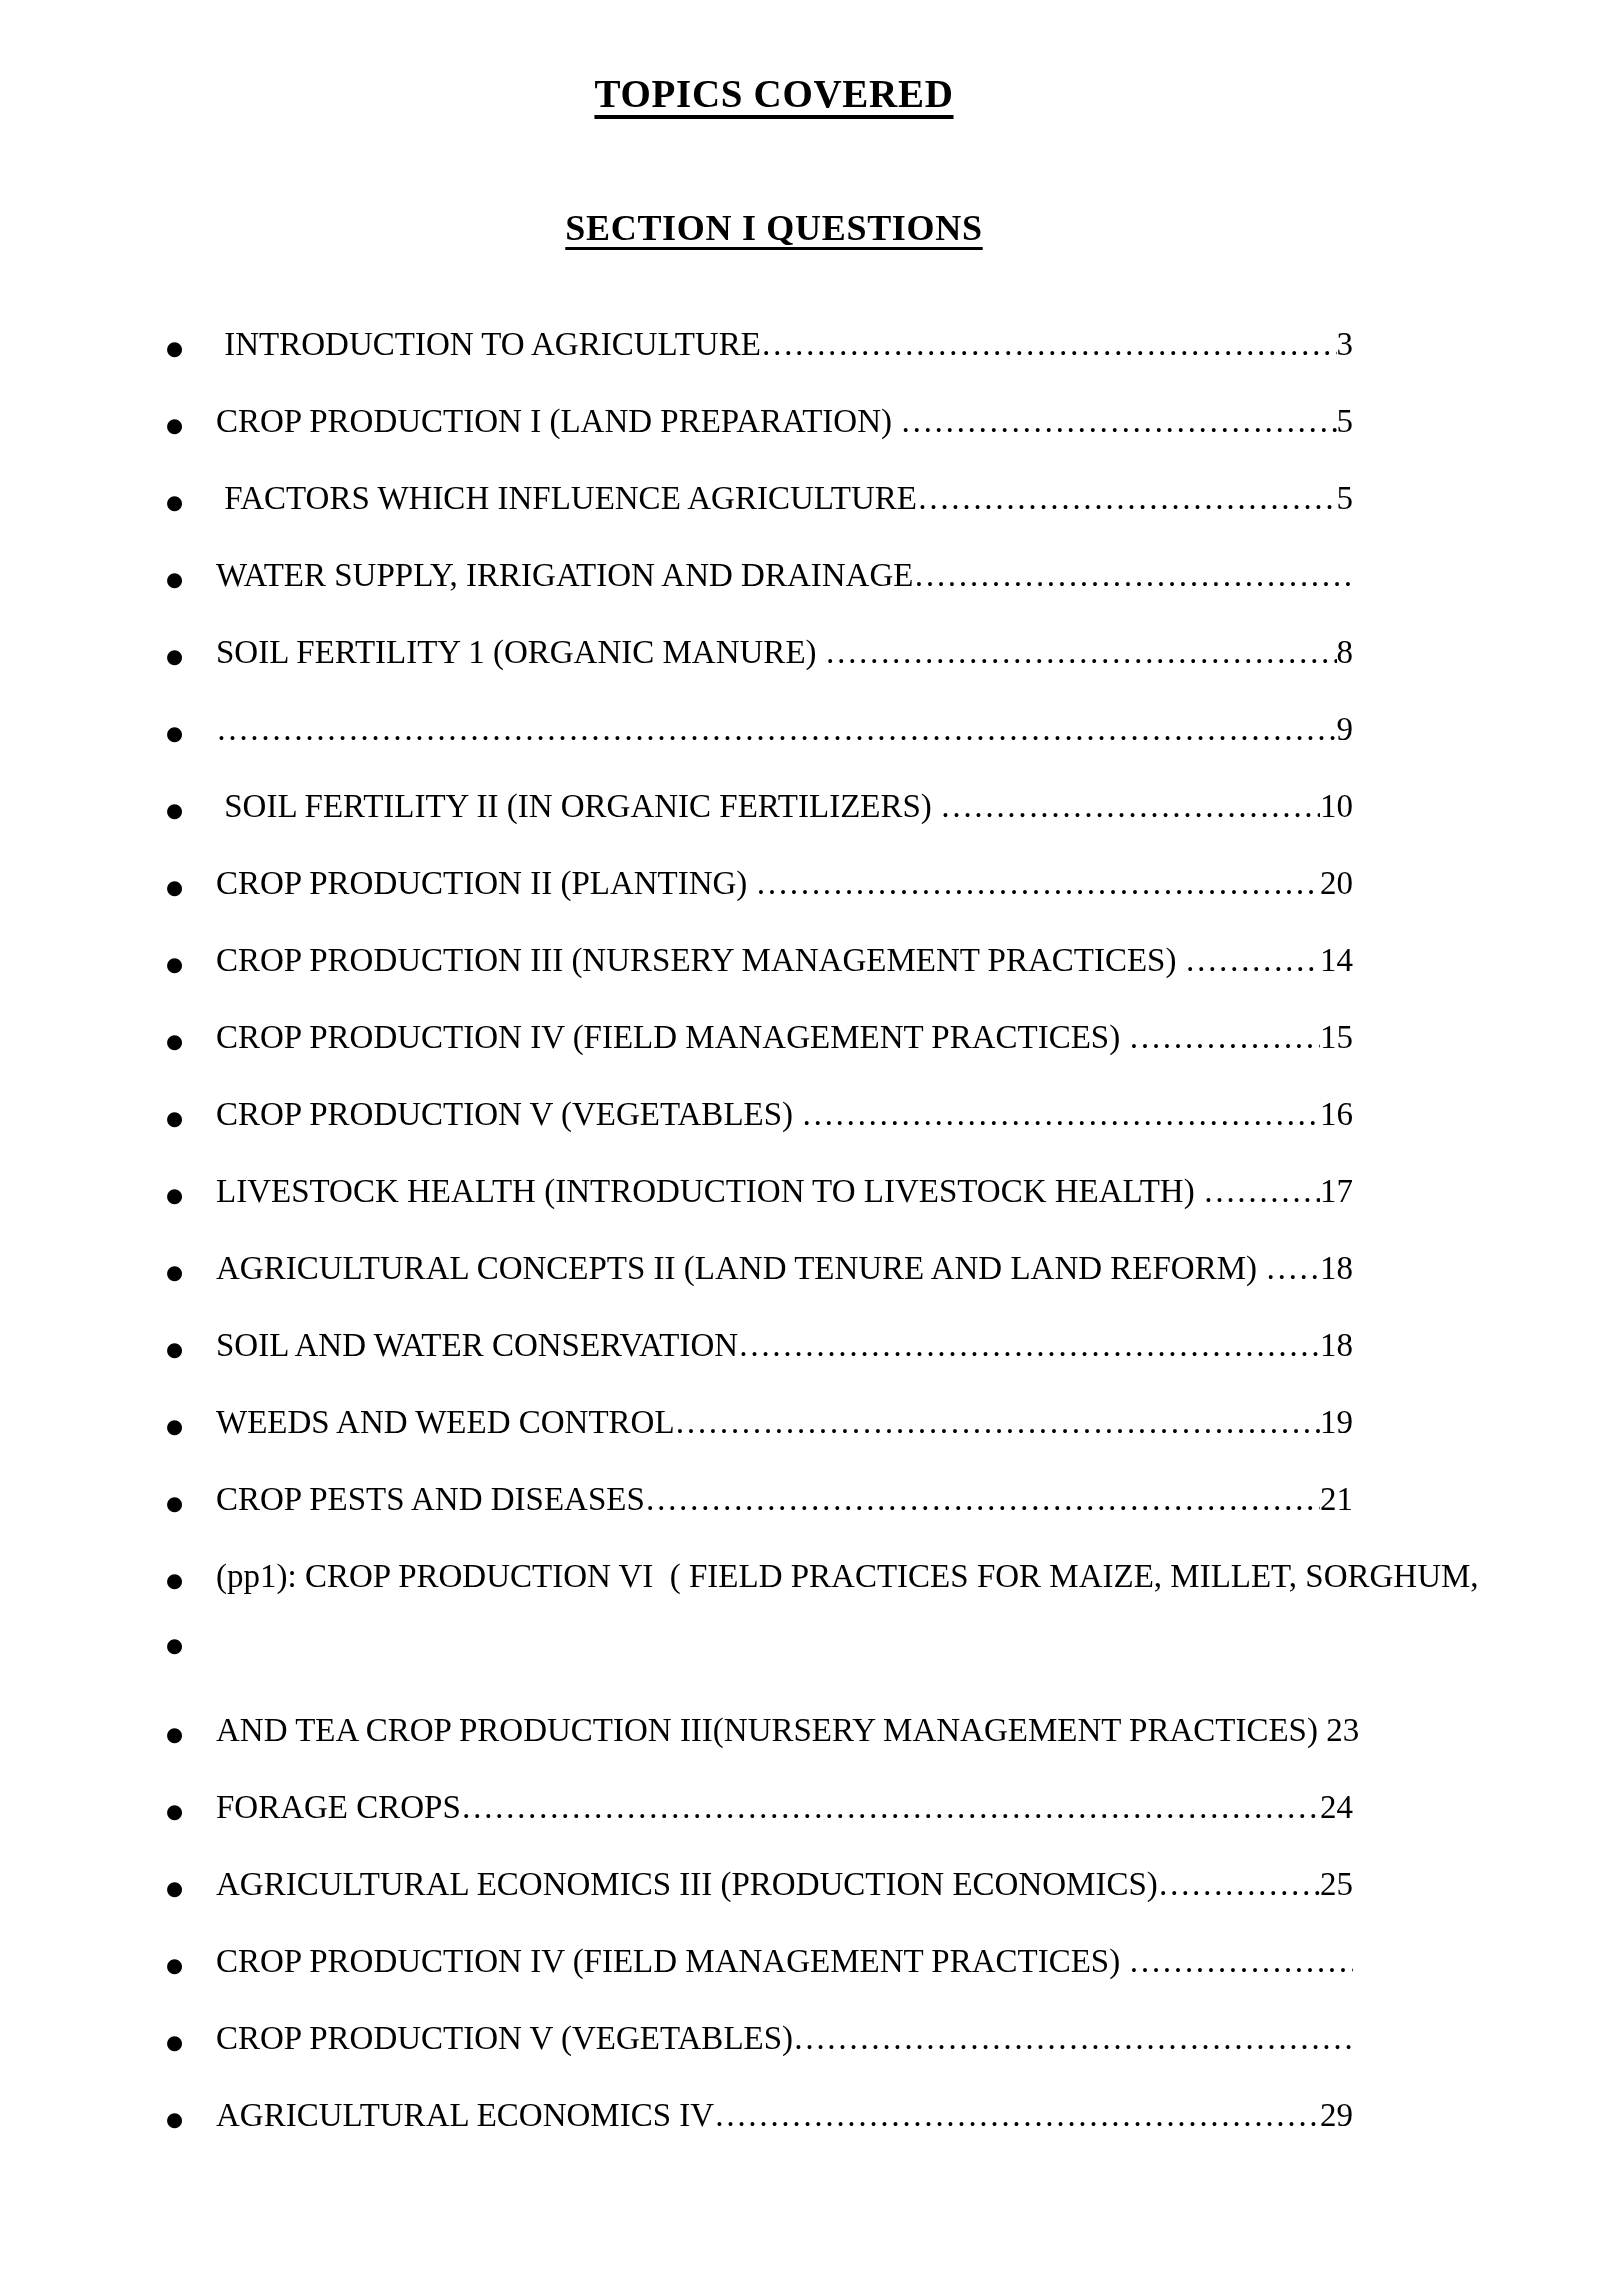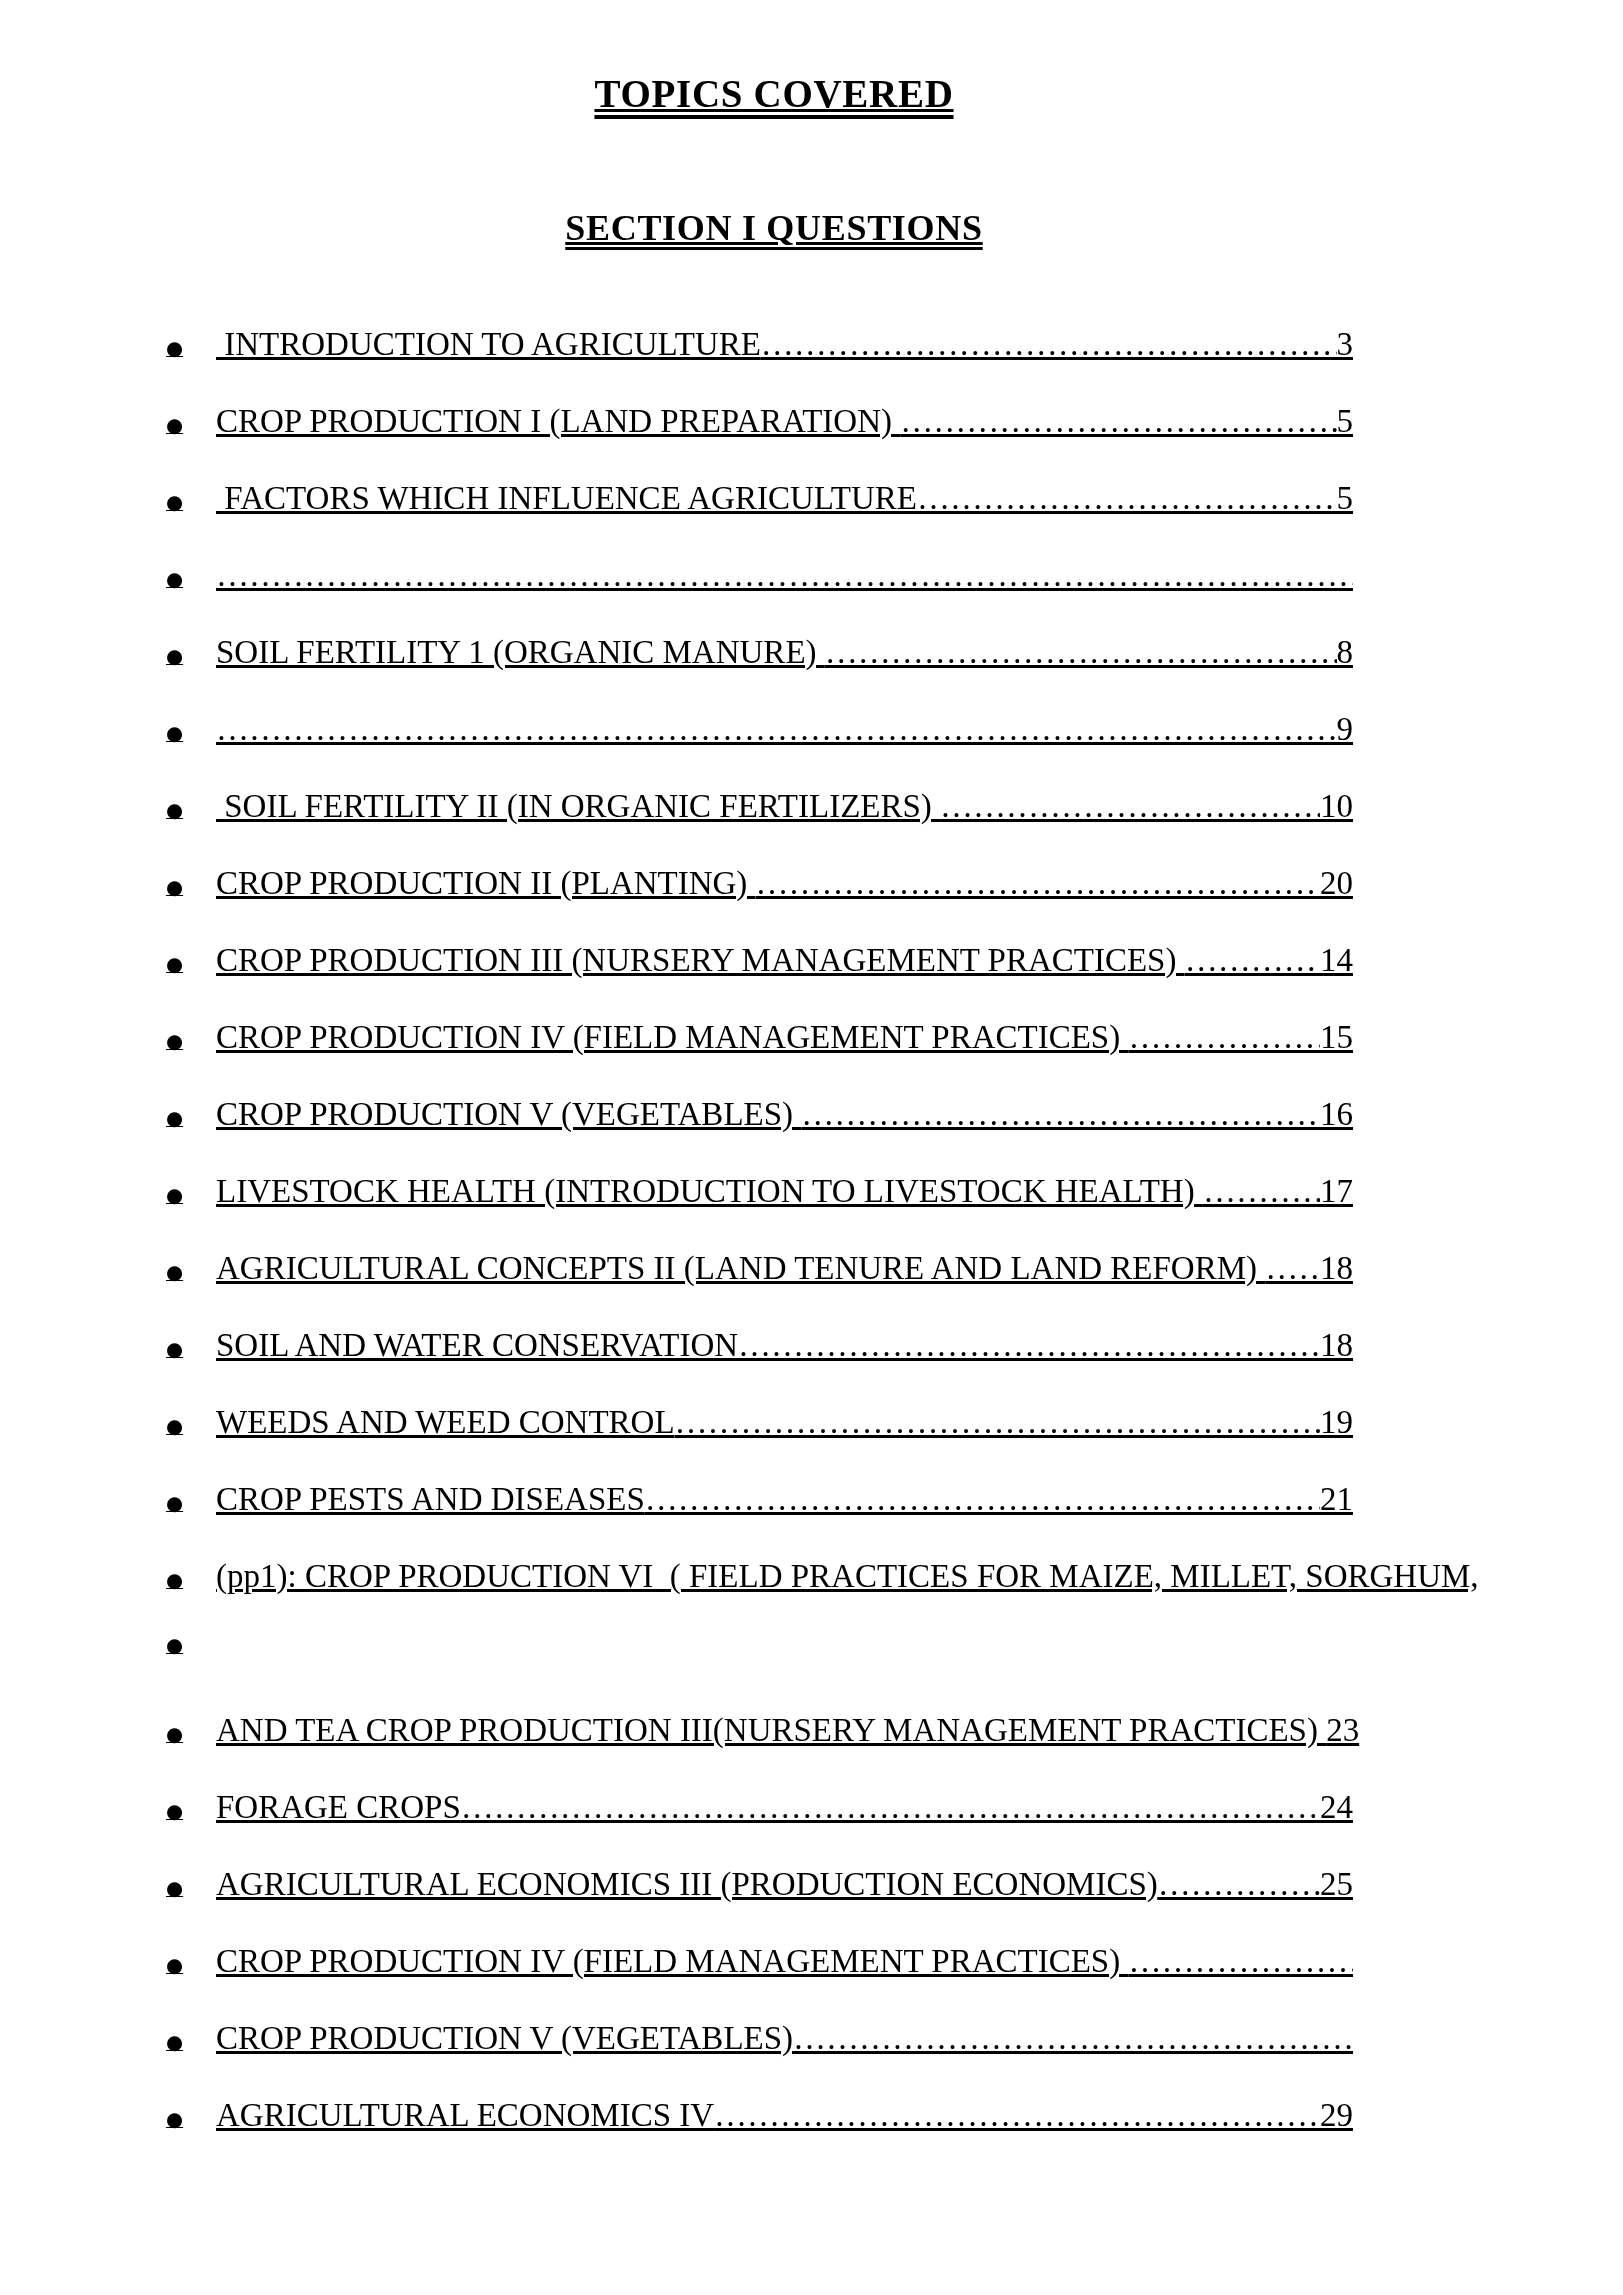--- a/index.html
+++ b/index.html
@@ -6,21 +6,20 @@
   body {
     width: 1624px; height: 2295px;
     background: #ffffff; color: #000000;
     font-family: "Liberation Serif", "DejaVu Serif", serif;
   }
   .page {
     position: relative;
     width: 1496px; height: 2295px;
     background: #ffffff;
     overflow: hidden;
-    text-decoration: underline;
   }
   .headings { transform: translateX(26px); }
   .title {
     margin: 73px 0 0 0;
     text-align: center;
     font-size: 39px;
     font-weight: 700;
     line-height: 1.1;
     text-decoration: underline;
     text-decoration-thickness: 3.9px;
@@ -91,20 +90,21 @@
       <span class="pagenum">5</span>
     </li>
     <li>
       <span class="bullet">●</span>
       <span class="label"> FACTORS WHICH INFLUENCE AGRICULTURE</span>
       <span class="leader">……………………………………………………………………………………………………………………………………………………</span>
       <span class="pagenum">5</span>
     </li>
     <li>
       <span class="bullet">●</span>
+      <span class="label">WATER SUPPLY, IRRIGATION AND DRAINAGE</span>
       <span class="leader">……………………………………………………………………………………………………………………………………………………</span>
       <span class="pagenum"></span>
     </li>
     <li>
       <span class="bullet">●</span>
       <span class="label">SOIL FERTILITY 1 (ORGANIC MANURE) </span>
       <span class="leader">……………………………………………………………………………………………………………………………………………………</span>
       <span class="pagenum">8</span>
     </li>
     <li>

